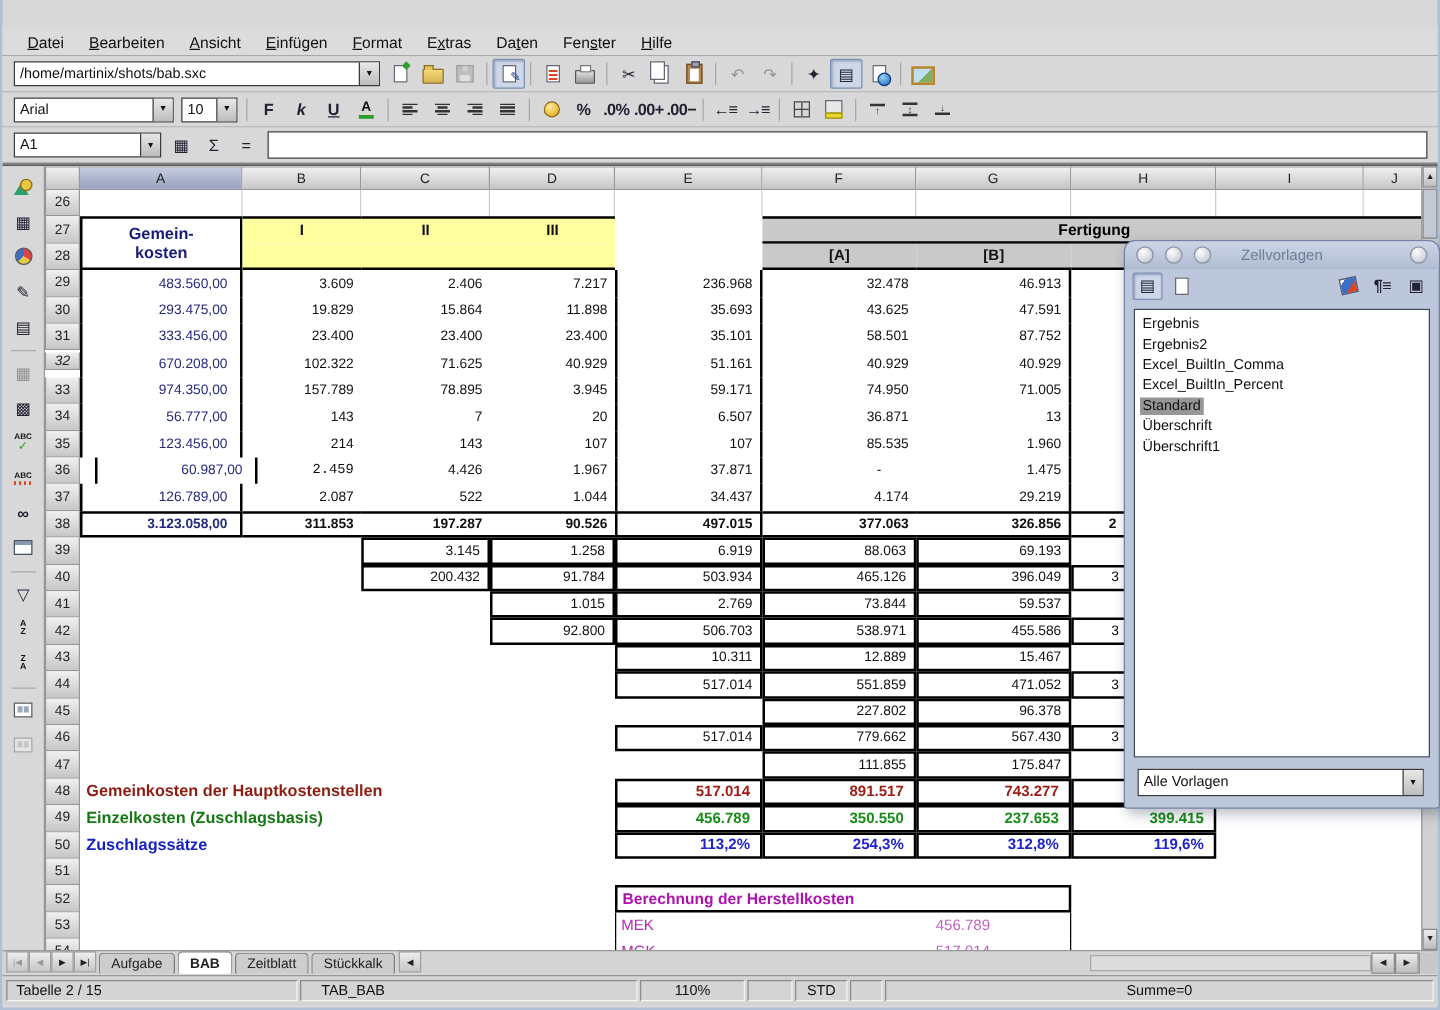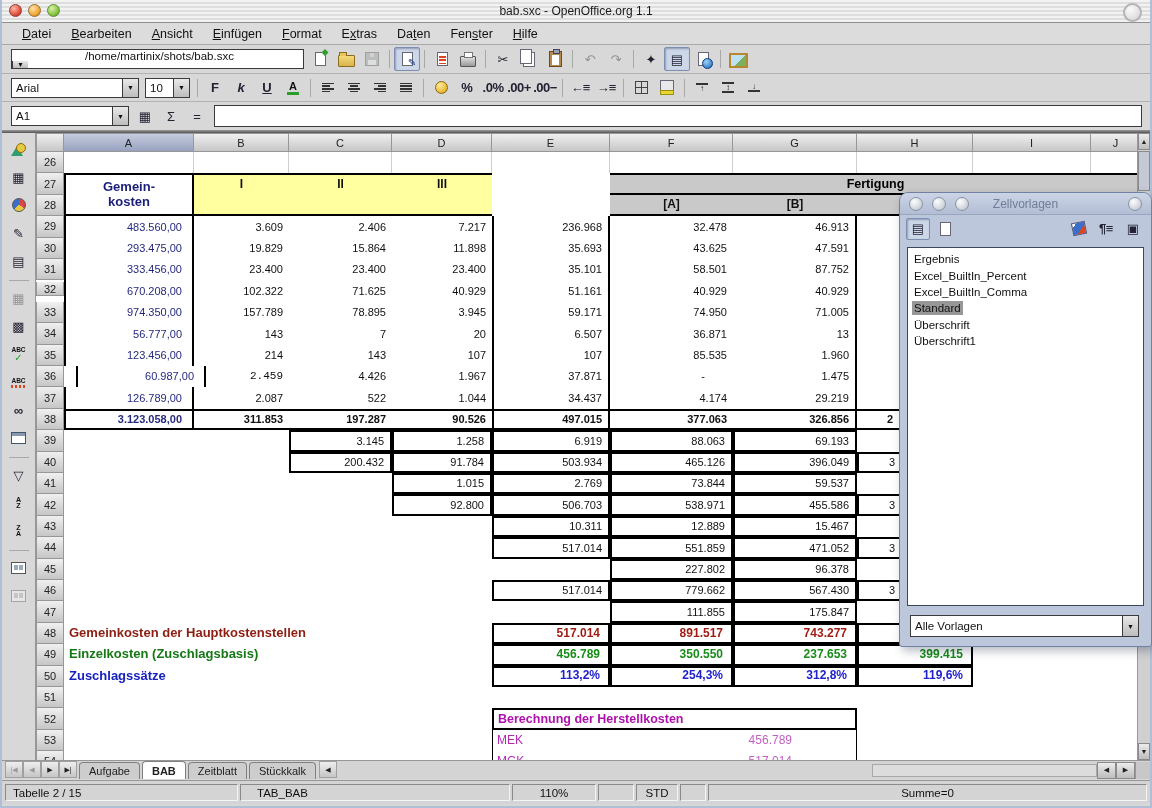--- a/index.html
+++ b/index.html
@@ -188,44 +188,35 @@
 .statusbar{position:absolute;left:0;right:0;top:780px;height:24px;background:#d4d4d4;border-top:1px solid #979797;
   display:flex;align-items:center;padding:0 2px;box-sizing:border-box}
 .sfield{height:17px;border:1px solid;border-color:#8a8a8a #f4f4f4 #f4f4f4 #8a8a8a;margin:0 1px;
   display:flex;align-items:center;padding:0 7px;font-size:11.5px;color:#111;box-sizing:border-box;white-space:nowrap}
 </style>
 </head>
 <body>
 
 <div class="window">
 
-  <div class="titlebar">
-    <div class="lights">
-      <span class="light red"></span>
-      <span class="light yel"></span>
-      <span class="light grn"></span>
-    </div>
-    <div class="wtitle">bab.sxc - OpenOffice.org 1.1</div>
-    <span class="ornament"></span>
-  </div>
 
   <div class="menubar" id="menubar">
       <span class="menuitem"><u>D</u>atei</span>
       <span class="menuitem"><u>B</u>earbeiten</span>
       <span class="menuitem"><u>A</u>nsicht</span>
       <span class="menuitem"><u>E</u>infügen</span>
       <span class="menuitem"><u>F</u>ormat</span>
       <span class="menuitem">E<u>x</u>tras</span>
       <span class="menuitem">Da<u>t</u>en</span>
       <span class="menuitem">Fen<u>s</u>ter</span>
       <span class="menuitem"><u>H</u>ilfe</span>
     </div>
 
   <div class="tb tb1" id="tb1">
-      <div class="combo" style="width: 293px; flex-direction: column;">
+      <div class="combo" style="width: 293px;">
         <span class="cval">/home/martinix/shots/bab.sxc</span>
         <span class="arr">▼</span>
       </div>
       <div class="tbtn">
         <span class="k-pg new"></span>
       </div>
       <div class="tbtn">
         <span class="k-folder"></span>
       </div>
       <div class="tbtn dis">
@@ -479,21 +470,21 @@
       <div class="colhdr" style="left: 697px; width: 124px;">G</div>
       <div class="colhdr" style="left: 821px; width: 116px;">H</div>
       <div class="colhdr" style="left: 937px; width: 118px;">I</div>
       <div class="colhdr" style="left: 1055px; width: 50px;">J</div>
       <div class="rowhdr" style="top: 19px; height: 21.4px;">26</div>
       <div class="rowhdr" style="top: 40.4px; height: 21.4px;">27</div>
       <div class="rowhdr" style="top: 61.8px; height: 21.4px;">28</div>
       <div class="rowhdr" style="top: 83.2px; height: 21.4px;">29</div>
       <div class="rowhdr" style="top: 104.6px; height: 21.4px;">30</div>
       <div class="rowhdr" style="top: 126px; height: 21.4px;">31</div>
-      <div class="rowhdr" style="top: 149px; height: 14px;">32</div>
+      <div class="rowhdr" style="top: 149px; height: 14px; font-style: italic;">32</div>
       <div class="rowhdr" style="top: 168.8px; height: 21.4px;">33</div>
       <div class="rowhdr" style="top: 190.2px; height: 21.4px;">34</div>
       <div class="rowhdr" style="top: 211.6px; height: 21.4px;">35</div>
       <div class="rowhdr" style="top: 233px; height: 21.4px;">36</div>
       <div class="rowhdr" style="top: 254.4px; height: 21.4px;">37</div>
       <div class="rowhdr" style="top: 275.8px; height: 21.4px;">38</div>
       <div class="rowhdr" style="top: 297.2px; height: 21.4px;">39</div>
       <div class="rowhdr" style="top: 318.6px; height: 21.4px;">40</div>
       <div class="rowhdr" style="top: 340px; height: 21.4px;">41</div>
       <div class="rowhdr" style="top: 361.4px; height: 21.4px;">42</div>
@@ -691,24 +682,27 @@
         </div>
         <div class="tbtn">
           <span class="g ">▣</span>
         </div>
       </div>
     <div class="slist" id="slist">
         <div class="sitem">
           <span>Ergebnis</span>
         </div>
         <div class="sitem">
-          <span>Excel_BuiltIn_Percent</span>
+          <span>Ergebnis2</span>
         </div>
         <div class="sitem">
           <span>Excel_BuiltIn_Comma</span>
+        </div>
+        <div class="sitem">
+          <span>Excel_BuiltIn_Percent</span>
         </div>
         <div class="sitem sel">
           <span>Standard</span>
         </div>
         <div class="sitem">
           <span>Überschrift</span>
         </div>
         <div class="sitem">
           <span>Überschrift1</span>
         </div>

